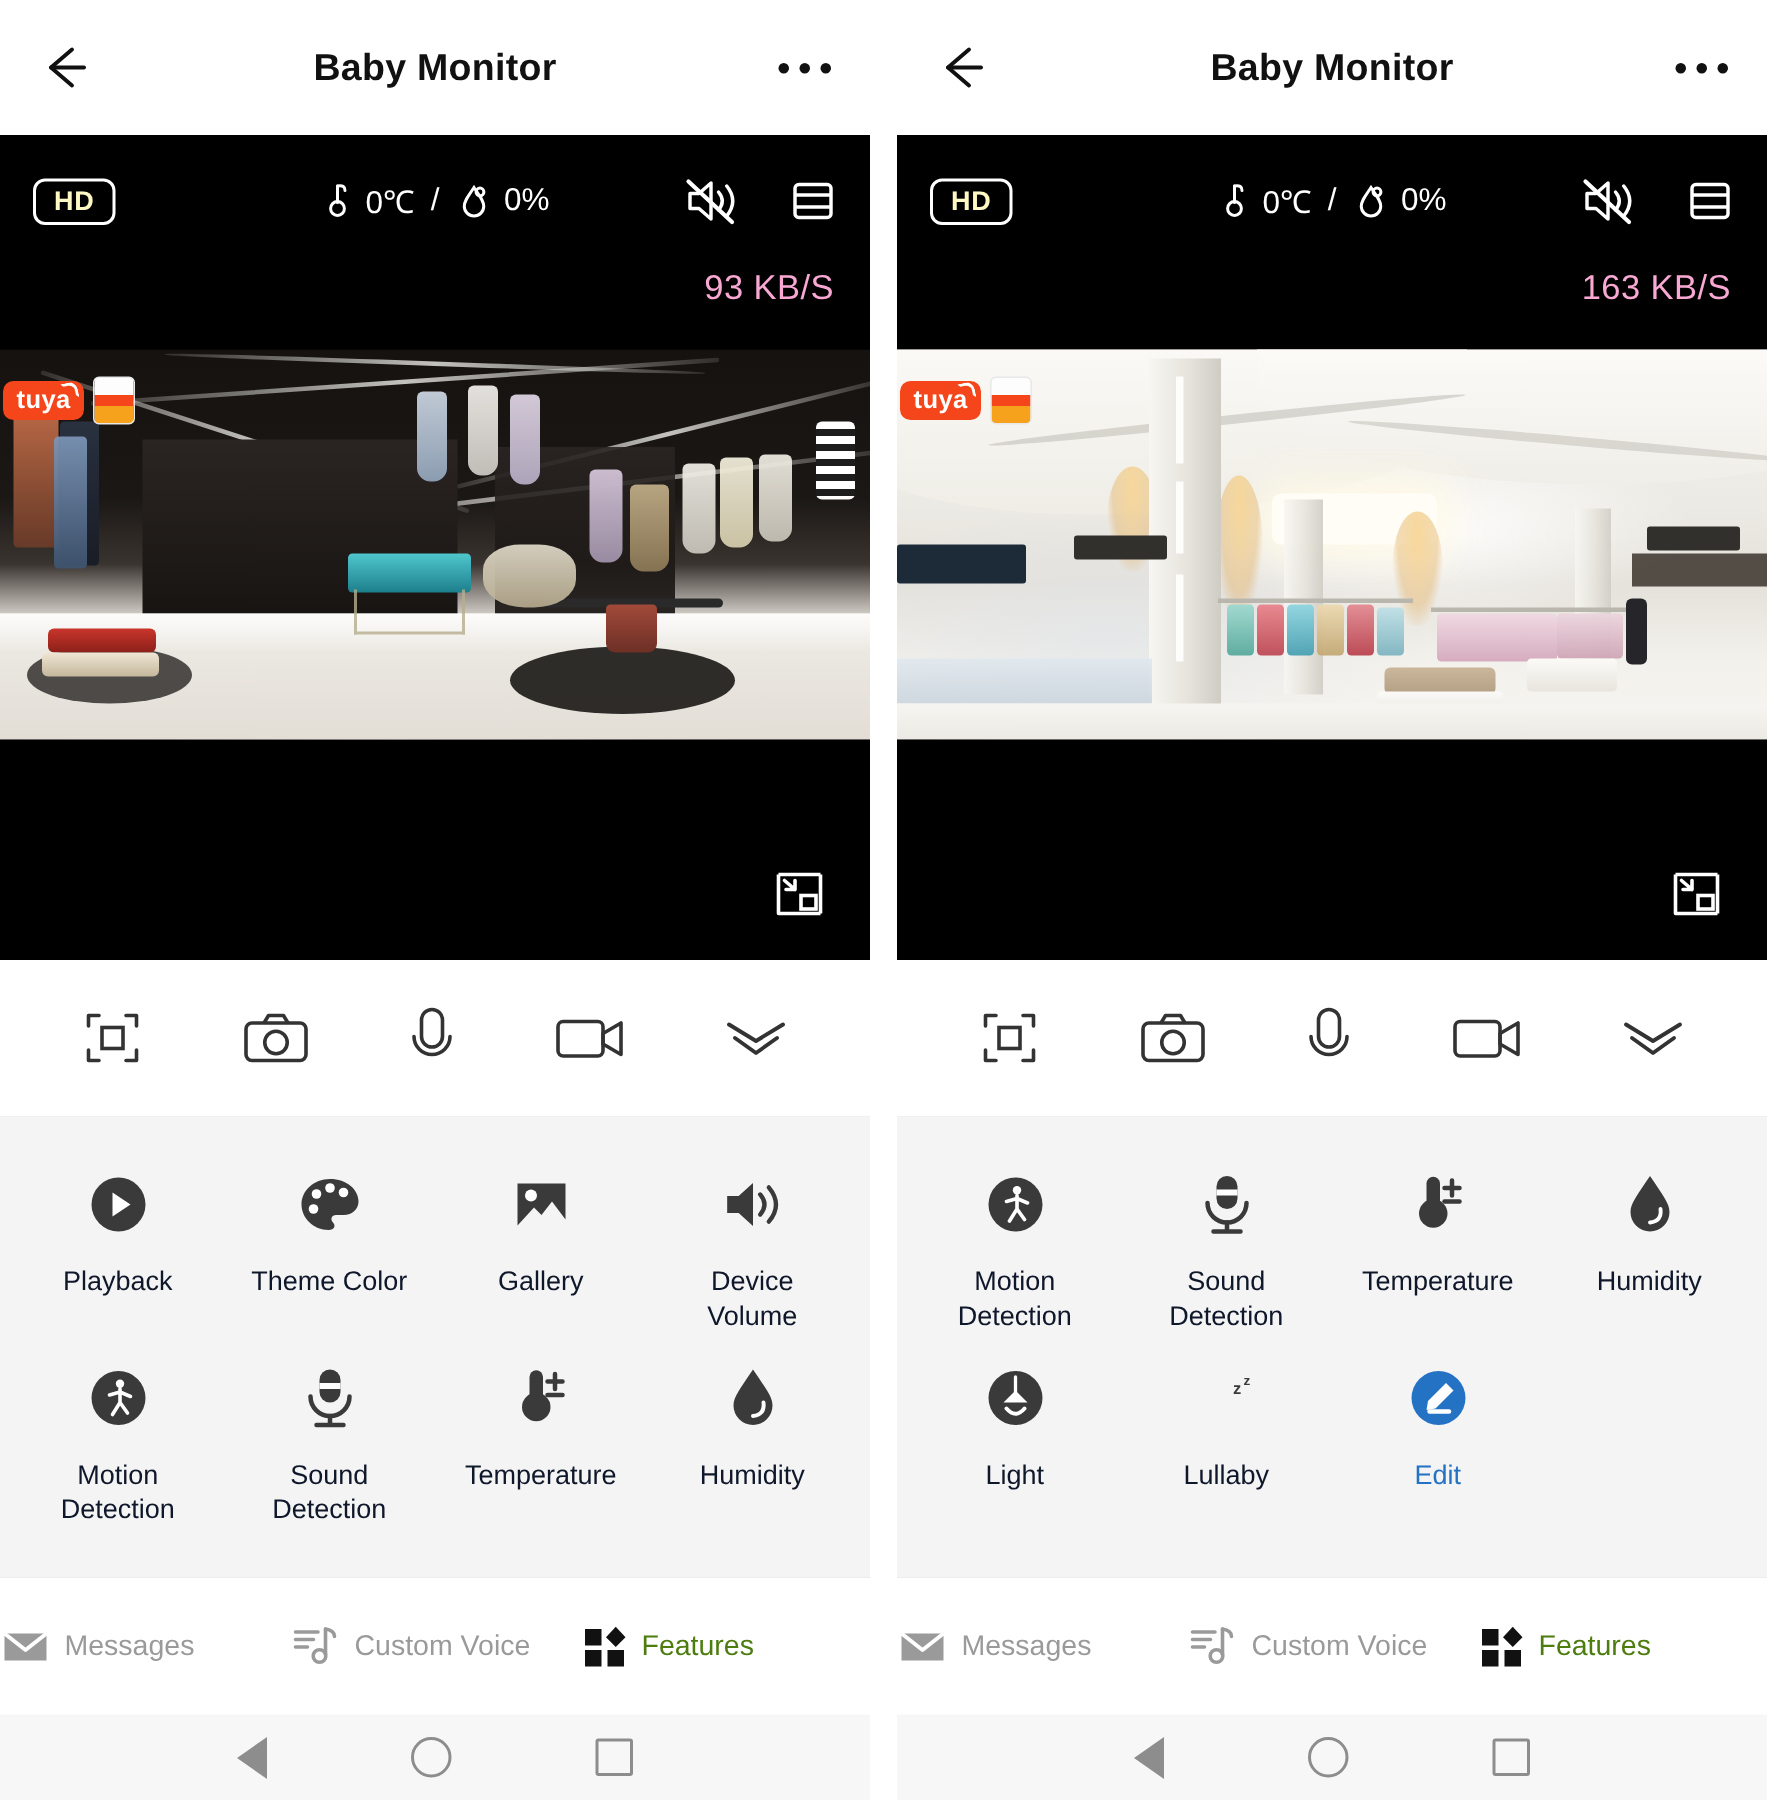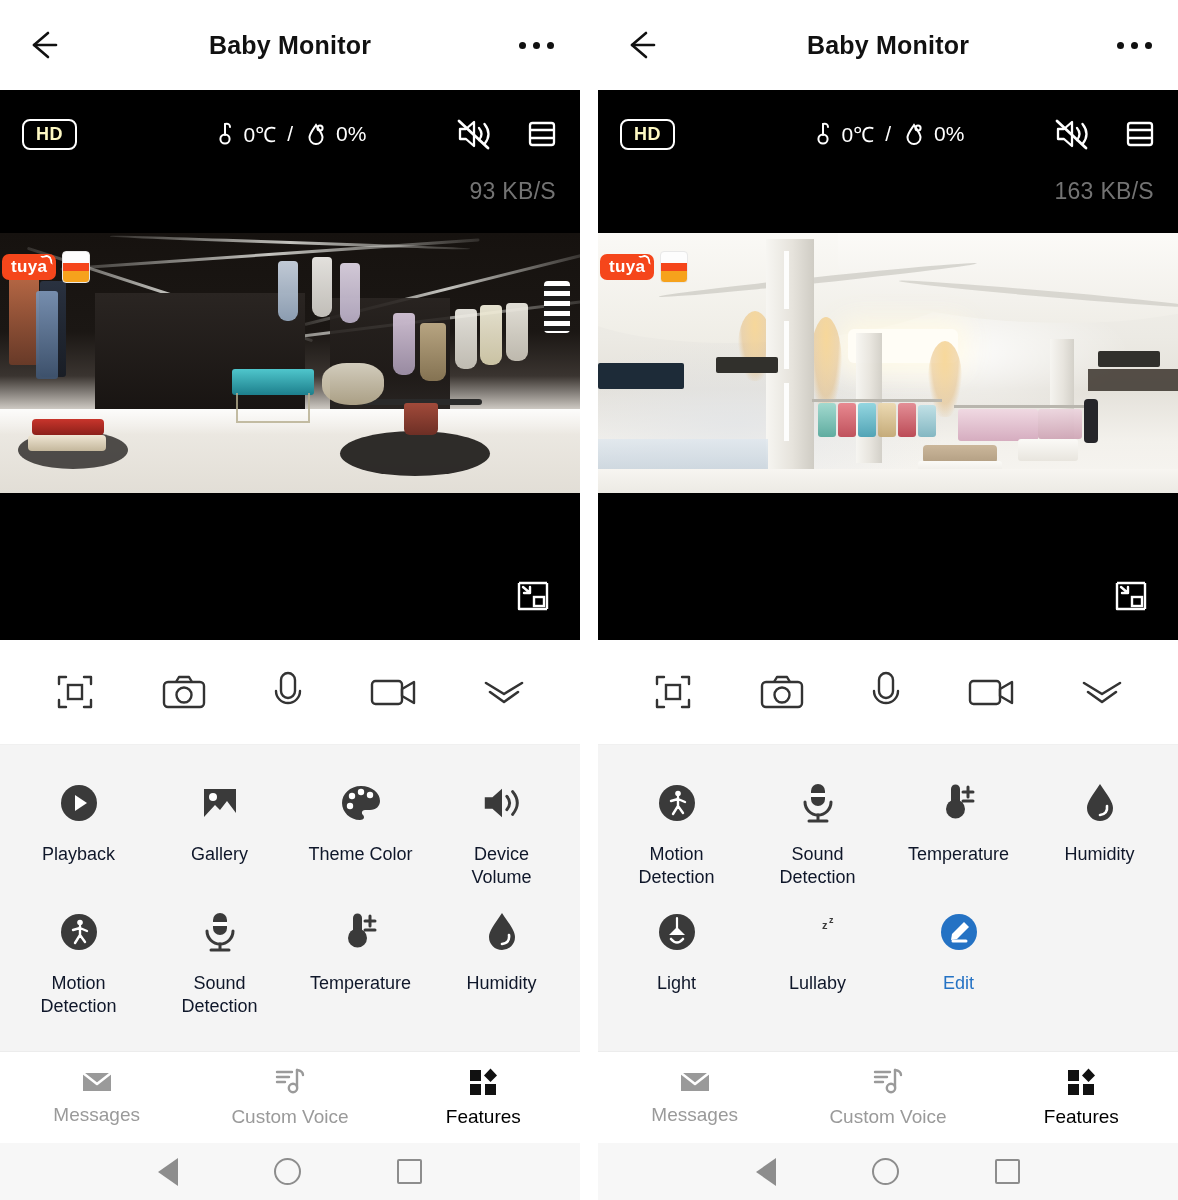--- a/index.html
+++ b/index.html
@@ -98,21 +98,21 @@
   .top-right-icons {
     margin-left: auto;
     display: flex;
     align-items: center;
     gap: 34px;
   }
   .kbps {
     position: absolute;
     top: 88px;
     right: 24px;
-    color: #737373;
+    color: #f9a8d4;
     font-size: 23px;
     z-index: 4;
     letter-spacing: .3px;
   }
   .video-frame {
     position: absolute;
     top: 143px;
     left: 0;
     width: 580px;
     height: 260px;
@@ -256,27 +256,26 @@
     flex: 0 0 92px;
     height: 92px;
     background: #ffffff;
     display: flex;
     align-items: center;
     border-top: 1px solid #ececec;
   }
   .tab {
     flex: 1 1 33.33%;
     display: flex;
-    flex-direction: column;
     align-items: center;
     gap: 9px;
     cursor: pointer;
   }
   .tab-label { font-size: 19px; color: #9a9a9a; }
-  .tab.active .tab-label { color: #000000; }
+  .tab.active .tab-label { color: #4d7c0f; }
 
   
   .androidnav {
     flex: 0 0 57px;
     height: 57px;
     background: #f7f7f7;
     display: flex;
     align-items: center;
     justify-content: space-around;
     padding: 0 110px;
@@ -437,38 +436,38 @@
           <div class="feat-ico">
             <svg width="42" height="42" viewBox="0 0 42 42">
               <circle cx="21" cy="21" r="18" fill="#3a3a3a"></circle>
               <path d="M17 13 L29 21 L17 29 Z" fill="#fff"></path>
             </svg>
           </div>
           <div class="feat-label">Playback</div>
         </div>
         <div class="feat-cell">
           <div class="feat-ico">
-            <svg width="44" height="40" viewBox="0 0 44 40">
-              <path d="M6 6 H38 V30 L29 18 L22 27 L17 22 L6 34 Z" fill="#3a3a3a"></path>
-              <circle cx="15" cy="14" r="4" fill="#fff"></circle>
-            </svg>
-          </div>
-          <div class="feat-label">Gallery</div>
-        </div>
-        <div class="feat-cell">
-          <div class="feat-ico">
             <svg width="44" height="42" viewBox="0 0 44 42">
               <path d="M22 4 C11 4 3 12 3 21 C3 30 11 38 21 38 C25 38 26 35 24 33 C22 31 23 28 26 28 L31 28 C37 28 41 24 41 19 C41 11 33 4 22 4 Z" fill="#3a3a3a"></path>
               <circle cx="13" cy="14" r="3.2" fill="#fff"></circle>
               <circle cx="22" cy="10" r="3.2" fill="#fff"></circle>
               <circle cx="31" cy="13" r="3.2" fill="#fff"></circle>
               <circle cx="11" cy="24" r="3.2" fill="#fff"></circle>
             </svg>
           </div>
           <div class="feat-label">Theme Color</div>
+        </div>
+        <div class="feat-cell">
+          <div class="feat-ico">
+            <svg width="44" height="40" viewBox="0 0 44 40">
+              <path d="M6 6 H38 V30 L29 18 L22 27 L17 22 L6 34 Z" fill="#3a3a3a"></path>
+              <circle cx="15" cy="14" r="4" fill="#fff"></circle>
+            </svg>
+          </div>
+          <div class="feat-label">Gallery</div>
         </div>
         <div class="feat-cell">
           <div class="feat-ico">
             <svg width="46" height="40" viewBox="0 0 46 40">
               <path d="M5 14 H13 L23 5 V35 L13 26 H5 Z" fill="#3a3a3a"></path>
               <path d="M28 13 q6 7 0 14" fill="none" stroke="#3a3a3a" stroke-width="3" stroke-linecap="round"></path>
               <path d="M34 8 q10 12 0 24" fill="none" stroke="#3a3a3a" stroke-width="3" stroke-linecap="round"></path>
             </svg>
           </div>
           <div class="feat-label">Device Volume</div>

